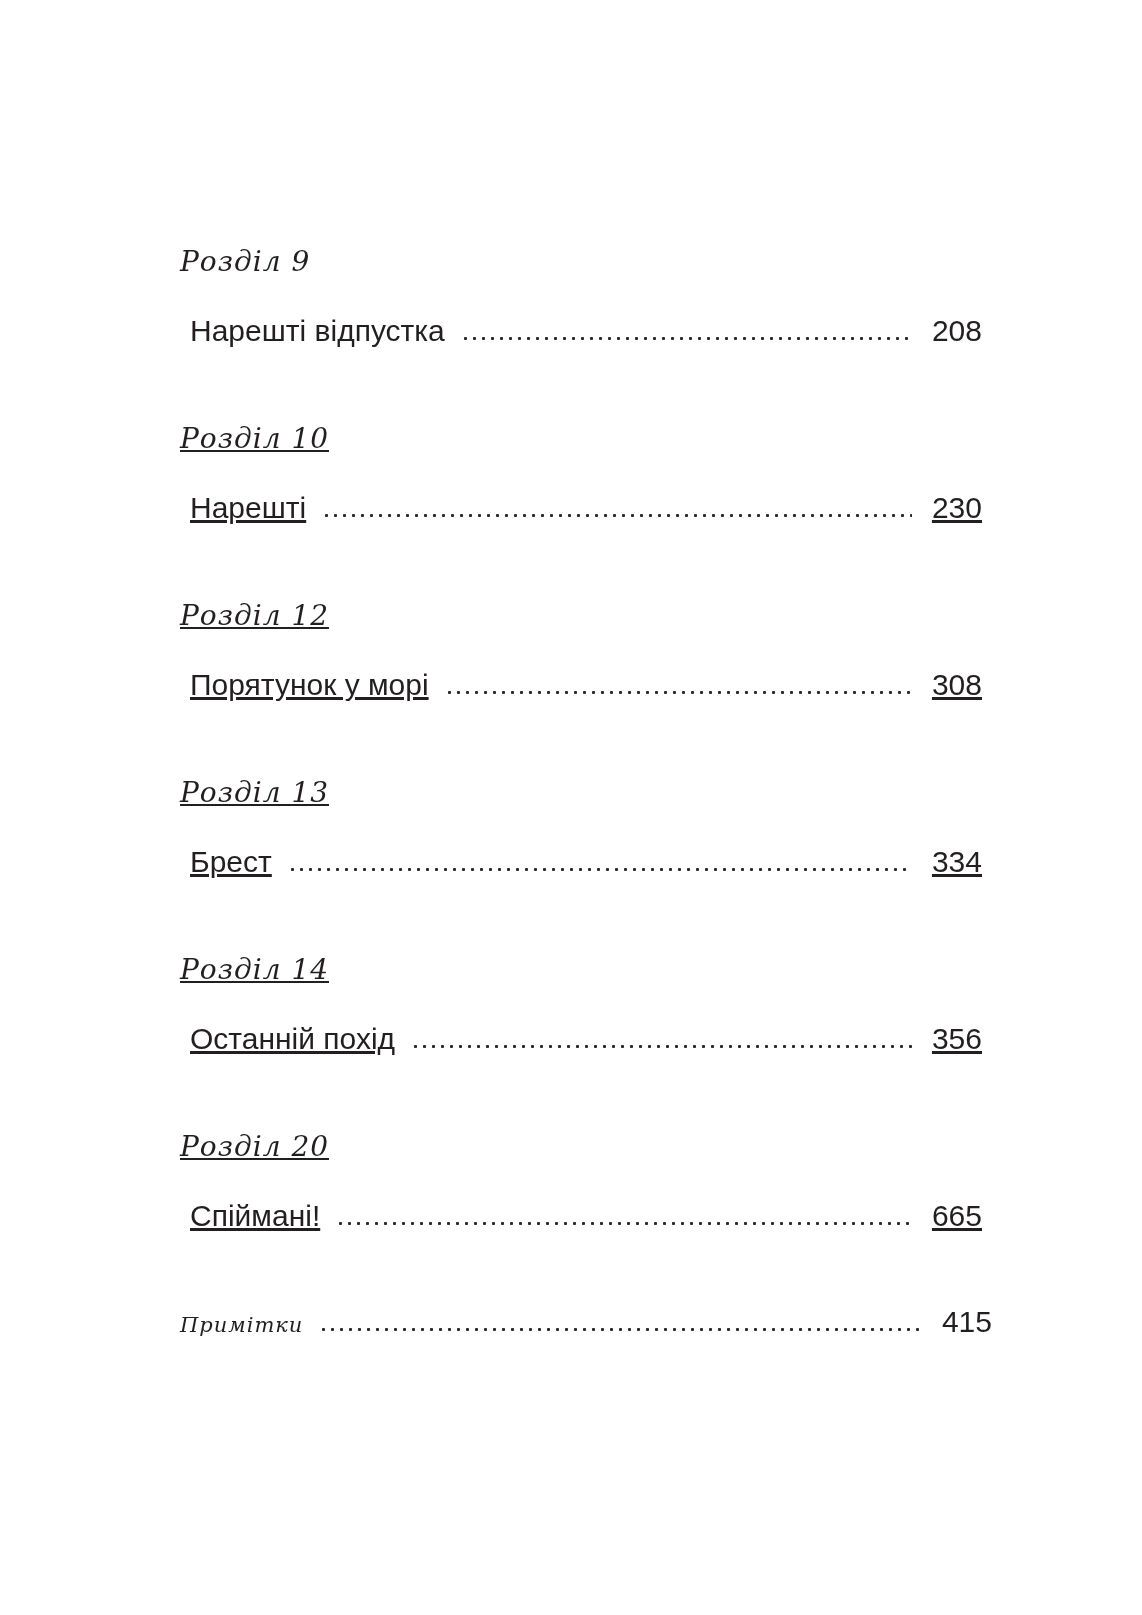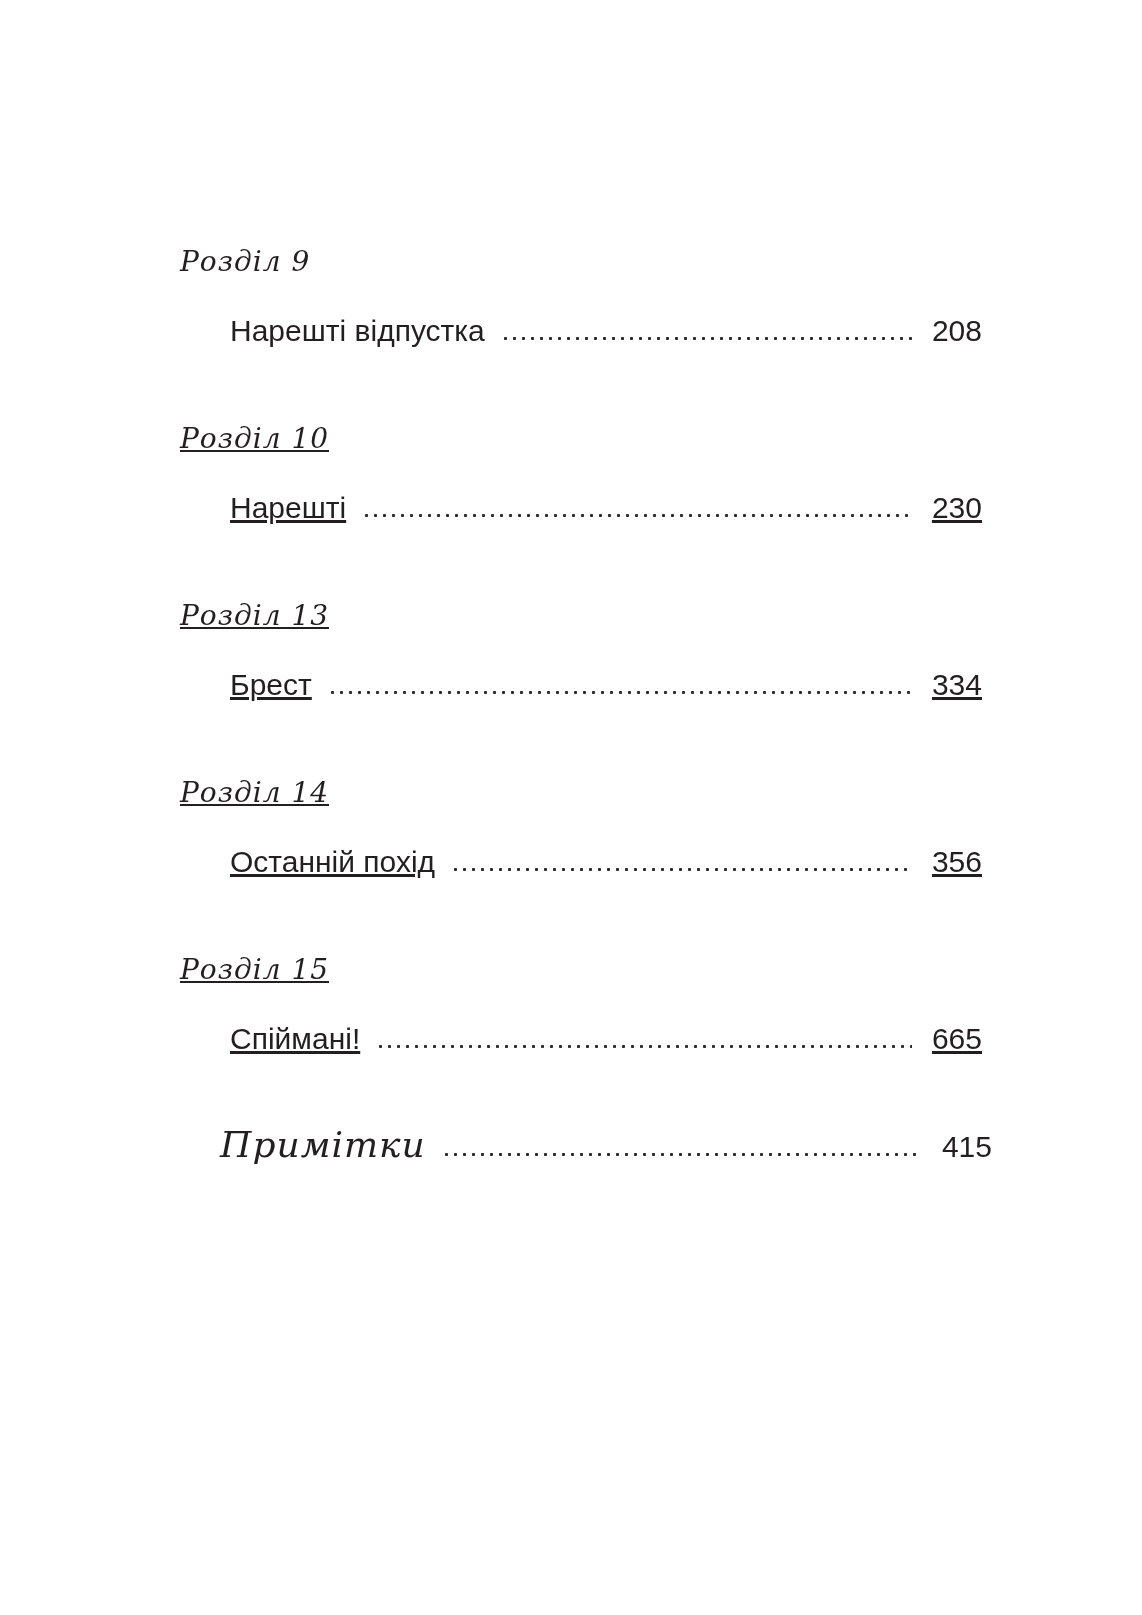--- a/index.html
+++ b/index.html
@@ -42,21 +42,20 @@
     letter-spacing: 1px;
   }
 
   .toc-row {
     display: flex;
     align-items: baseline;
     font-size: 30px;
     line-height: 36px;
     margin-top: 3px;
     color: #231f20;
-    margin-left: 40px;
   }
 
   .toc-title {
     white-space: nowrap;
   }
 
   .leader {
     flex: 1 1 auto;
     height: 5px;
     margin: 0 10px 2px 8px;
@@ -72,21 +71,21 @@
     text-align: center;
   }
 
   .notes-row {
     margin-top: 20px;
   }
 
   .notes-row .toc-title {
     font-family: "DejaVu Serif", "Liberation Serif", serif;
     font-style: italic;
-    font-size: 36px;
+    font-size: 21px;
     letter-spacing: 1px;
   }
 </style>
 </head>
 <body>
 
 <div class="page">
   <div class="toc" id="toc-root">
 
   <div class="entry">
@@ -101,41 +100,49 @@
   <div class="entry">
     <div class="chapter-label">Розділ 10</div>
     <div class="toc-row">
       <span class="toc-title">Нарешті</span>
       <span class="leader"></span>
       <span class="page-num">230</span>
     </div>
   </div>
 
 
+  <div class="entry">
+    <div class="chapter-label">Розділ 12</div>
+    <div class="toc-row">
+      <span class="toc-title">Порятунок у морі</span>
+      <span class="leader"></span>
+      <span class="page-num">308</span>
+    </div>
+  </div>
 
   <div class="entry">
     <div class="chapter-label">Розділ 13</div>
     <div class="toc-row">
       <span class="toc-title">Брест</span>
       <span class="leader"></span>
       <span class="page-num">334</span>
     </div>
   </div>
 
   <div class="entry">
     <div class="chapter-label">Розділ 14</div>
     <div class="toc-row">
       <span class="toc-title">Останній похід</span>
       <span class="leader"></span>
       <span class="page-num">356</span>
     </div>
   </div>
 
   <div class="entry">
-    <div class="chapter-label">Розділ 15</div>
+    <div class="chapter-label">Розділ 20</div>
     <div class="toc-row">
       <span class="toc-title">Спіймані!</span>
       <span class="leader"></span>
       <span class="page-num">665</span>
     </div>
   </div>
 <div class="toc-row notes-row">
       <span class="toc-title">Примітки</span>
       <span class="leader"></span>
       <span class="page-num">415</span>

